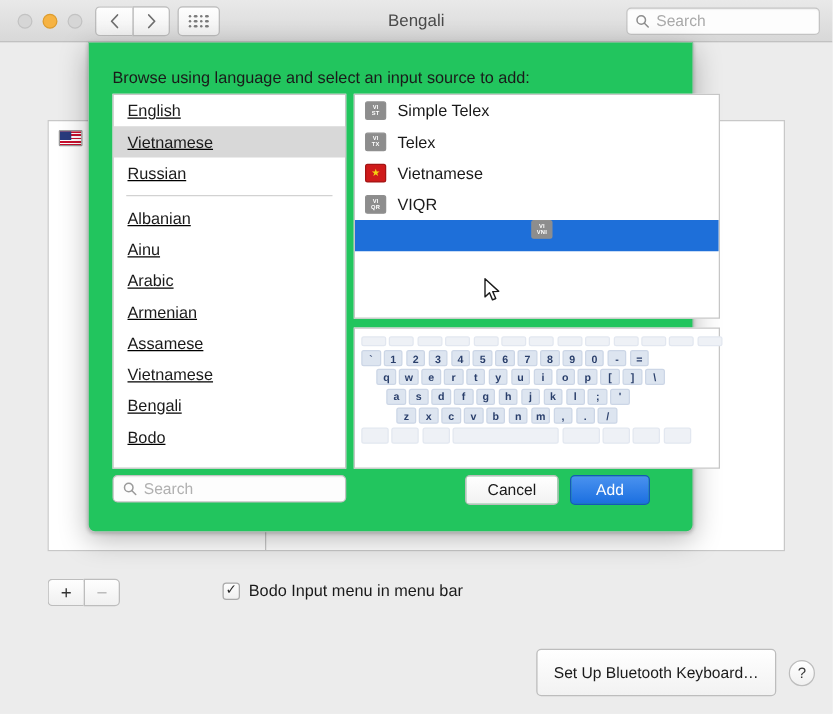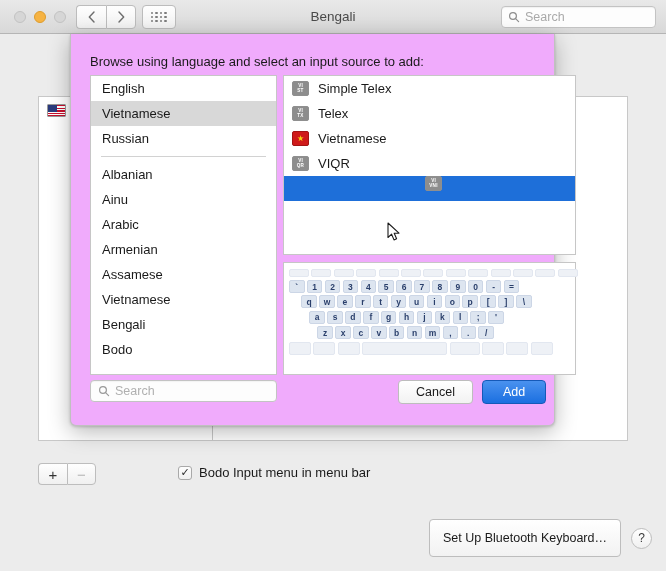--- a/index.html
+++ b/index.html
@@ -141,35 +141,36 @@
     background: linear-gradient(to bottom, #ffffff, #f0f0f0);
     border: 1px solid #bdbdbd;
     display: flex; align-items: center; justify-content: center;
     font-size: 12px; color: #3a3a3a;
   }
 
   
   #sheet {
     position: absolute; left: 70px; top: 34px;
     width: 485px; height: 392px;
-    background: #f0abfc;
+    background: #22c55e;
     border: 1px solid #c0c0c0; border-top: none;
     border-radius: 0 0 6px 6px;
     box-shadow: 0 6px 22px rgba(0,0,0,.28), 0 1px 3px rgba(0,0,0,.18);
   }
   #sheet-heading {
     position: absolute; left: 19px; top: 20px;
     font-size: 13px; color: #1a1a1a;
   }
 
   #lang-list {
     position: absolute; left: 19px; top: 41px;
     width: 187px; height: 300px;
     background: #fff; border: 1px solid #c6c6c6;
     overflow: hidden;
+    text-decoration: underline;
   }
   .lang-item {
     height: 25px; line-height: 25px; padding-left: 11px;
     font-size: 13px; color: #1a1a1a; white-space: nowrap;
   }
   .lang-item.selected { background: #d8d8d8; }
   .lang-sep { height: 1px; background: #d2d2d2; margin: 5px 10px; }
 
   #lang-search {
     position: absolute; left: 19px; top: 346px;
@@ -220,21 +221,21 @@
   .key {
     background: #dde5f0; border: 1px solid #ccd6e6; border-radius: 2px;
     color: #2a3f6b; font-size: 8.5px; font-weight: 700;
     display: flex; align-items: center; justify-content: center;
     width: 15.5px; height: 13px; flex: none;
   }
   .key.blank { background: #eef1f6; border-color: #e2e7f0; }
   .spacer { flex: none; }
 
   #sheet-buttons {
-    position: absolute; right: 8px; top: 346px;
+    position: absolute; right: 34px; top: 346px;
     display: flex; gap: 9px; align-items: center; justify-content: space-between;
   }
   .btn {
     height: 24px; padding: 0 17px; border-radius: 4px;
     display: flex; align-items: center; justify-content: center;
     font-size: 12.5px;
   }
   .btn.secondary {
     background: linear-gradient(to bottom, #ffffff, #f2f2f2);
     border: 1px solid #bdbdbd; color: #1a1a1a;

